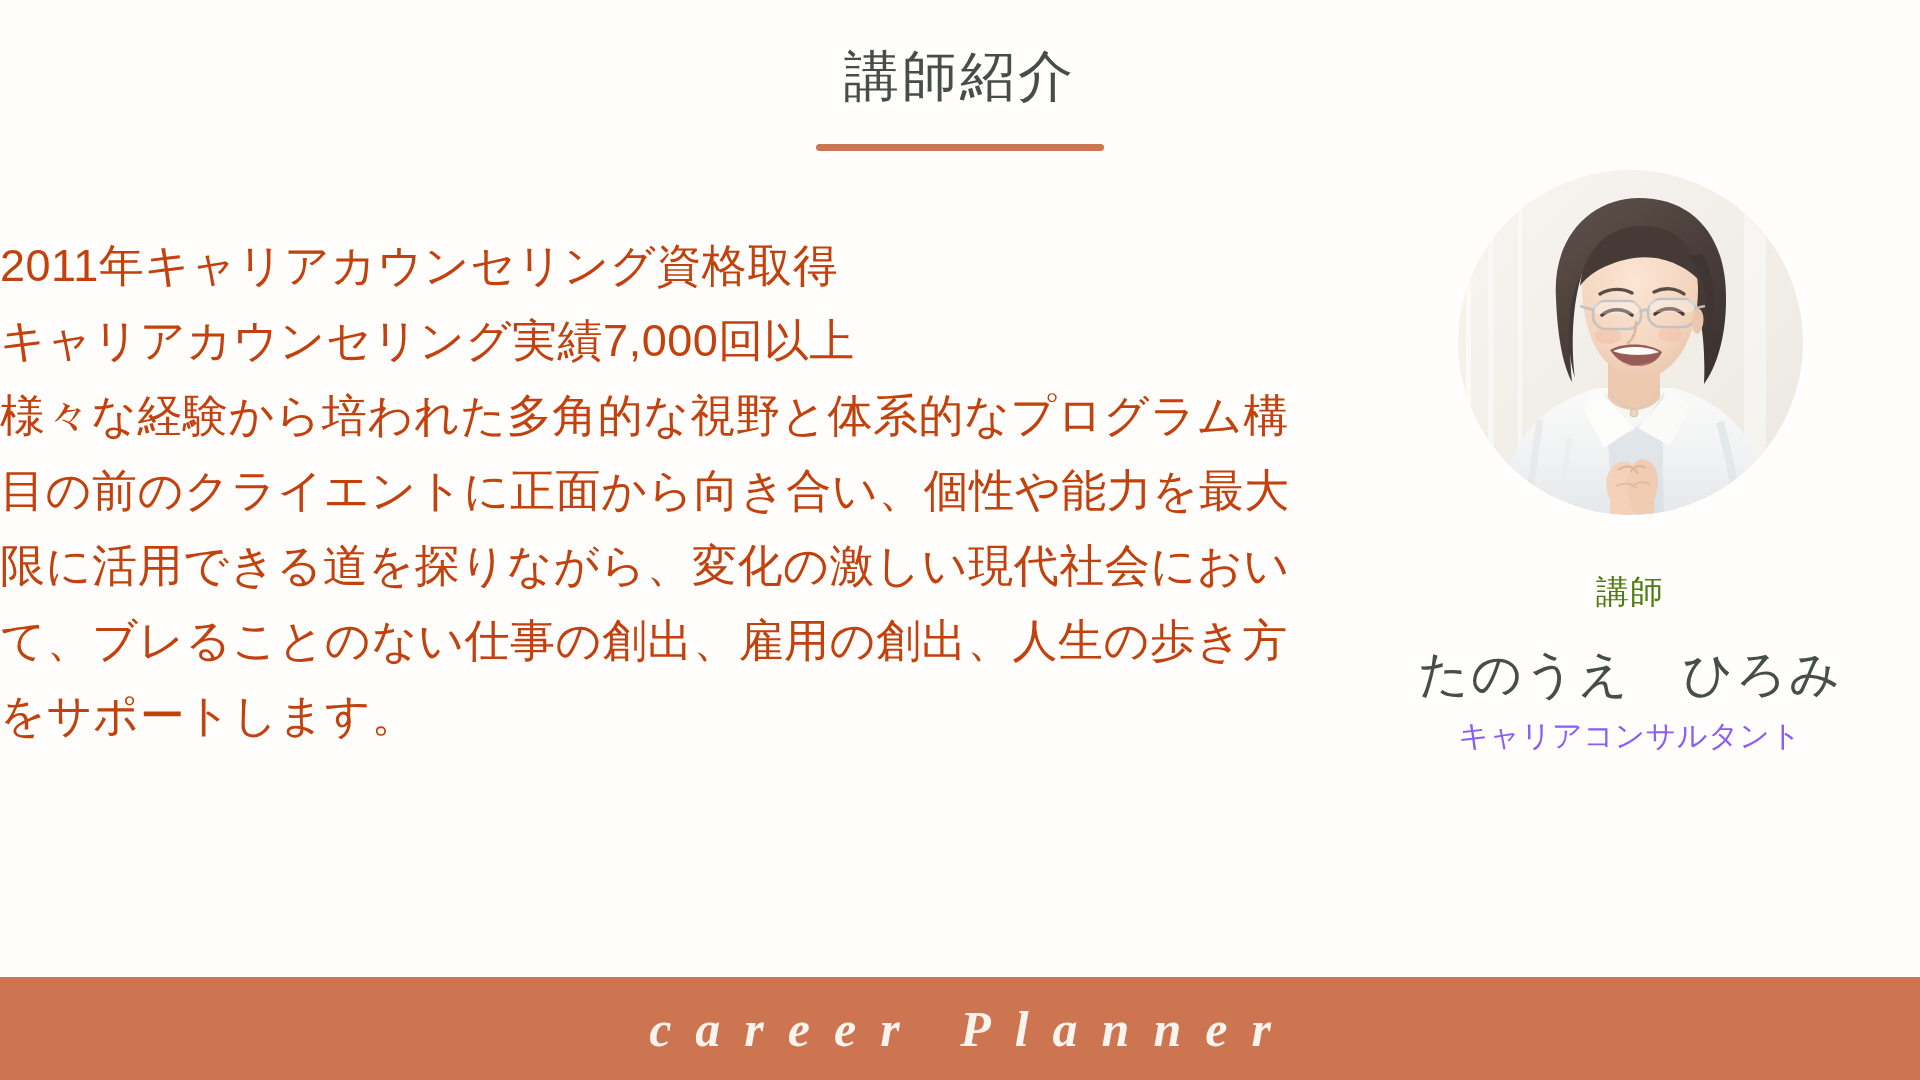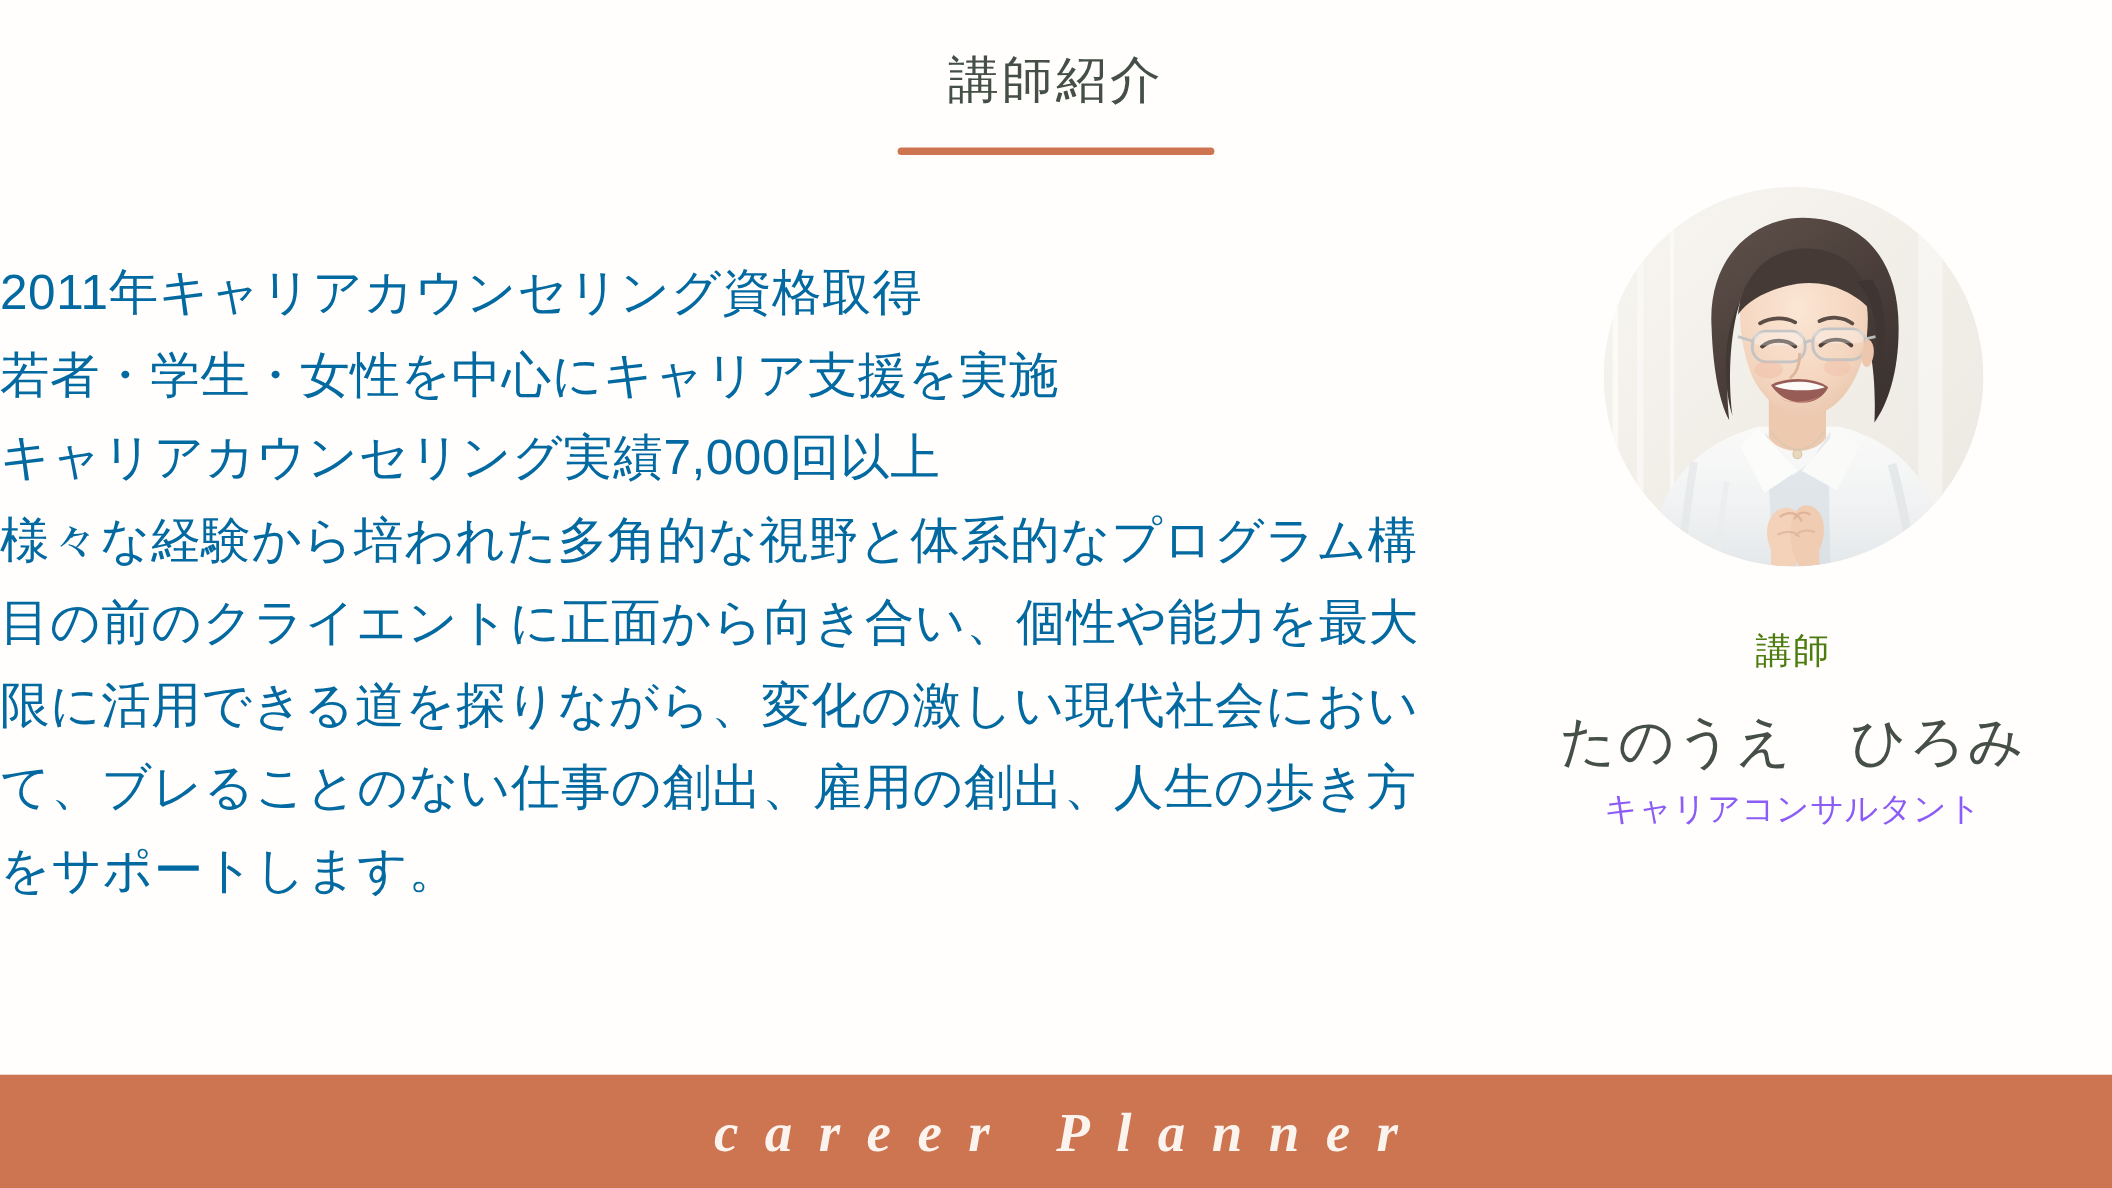--- a/index.html
+++ b/index.html
@@ -30,21 +30,21 @@
   
   .header {
     position: absolute;
     top: 48px;
     left: 0;
     width: 1920px;
     text-align: center;
   }
 
   .page-title {
-    font-size: 46px;
+    font-size: 55px;
     line-height: 1.05;
     letter-spacing: 3px;
     font-weight: 400;
     color: #454F48;
     display: block;
   }
 
   .title-rule {
     width: 288px;
     height: 7px;
@@ -59,21 +59,21 @@
     top: 228px;
     left: 0px;
     width: 1330px;
   }
 
   .bio-line {
     font-size: 45px;
     line-height: 75px;
     letter-spacing: 0.5px;
     font-weight: 400;
-    color: #0369a1;
+    color: #c2410c;
     white-space: nowrap;
   }
 
   
   .profile {
     position: absolute;
     top: 170px;
     left: 1340px;
     width: 580px;
     text-align: center;
@@ -145,21 +145,20 @@
 
 <div class="slide">
 
   <div class="header">
     <span class="page-title">講師紹介</span>
     <div class="title-rule"></div>
   </div>
 
   <div class="bio">
     <div class="bio-line">2011年キャリアカウンセリング資格取得</div>
-    <div class="bio-line">若者・学生・女性を中心にキャリア支援を実施</div>
     <div class="bio-line">キャリアカウンセリング実績7,000回以上</div>
     <div class="bio-line">様々な経験から培われた多角的な視野と体系的なプログラム構</div>
     <div class="bio-line">目の前のクライエントに正面から向き合い、個性や能力を最大</div>
     <div class="bio-line">限に活用できる道を探りながら、変化の激しい現代社会におい</div>
     <div class="bio-line">て、ブレることのない仕事の創出、雇用の創出、人生の歩き方</div>
     <div class="bio-line">をサポートします。</div>
   </div>
 
   <div class="profile">
 

